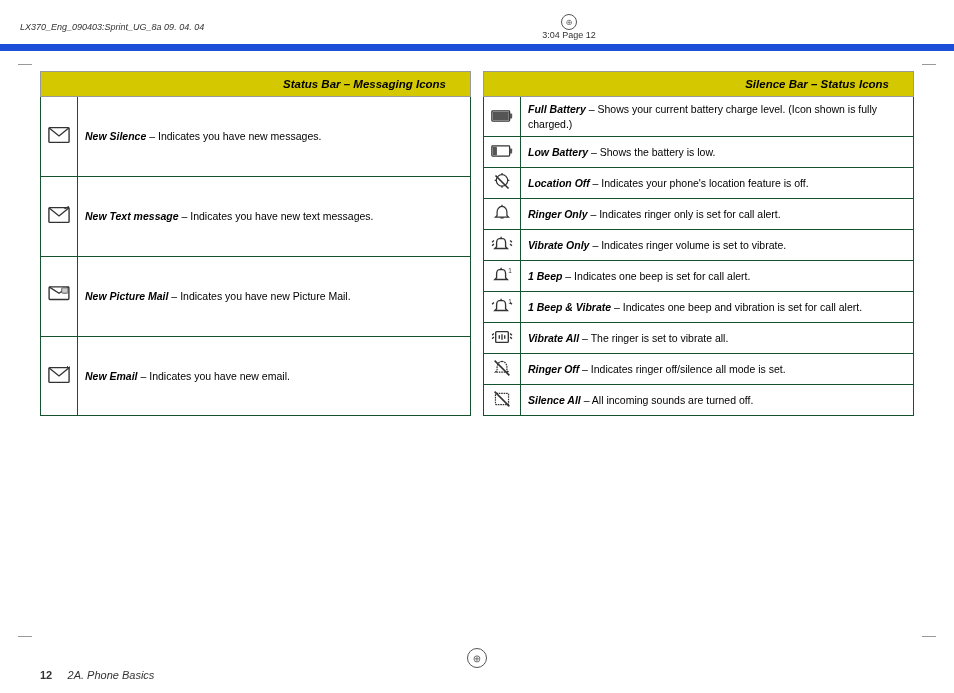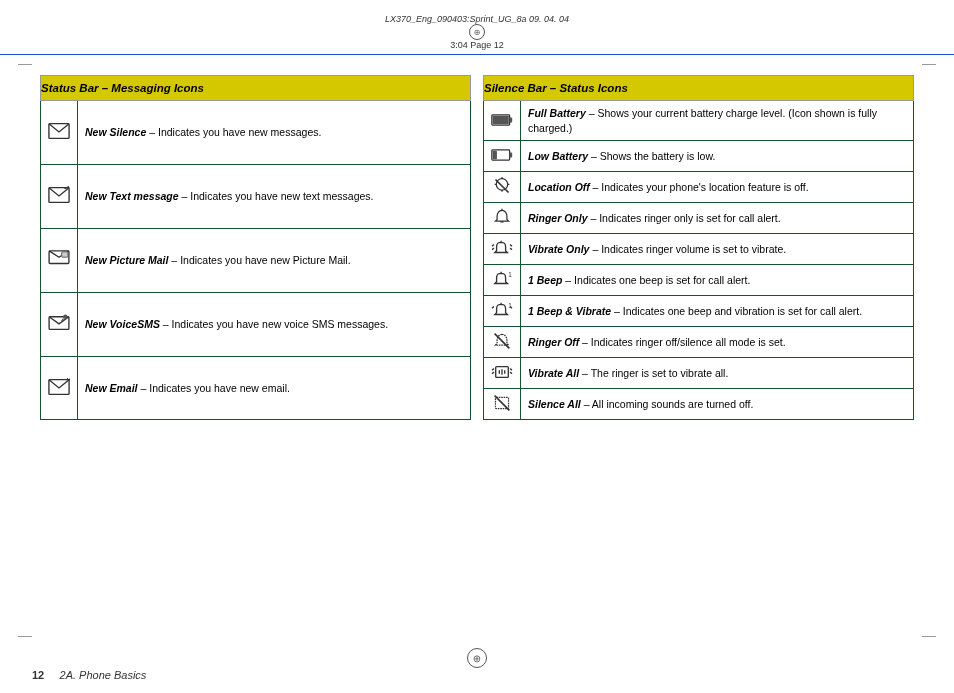--- a/index.html
+++ b/index.html
@@ -22,23 +22,22 @@
     }
 
     
     .top-header {
       font-size: 9px;
       color: #333;
       padding: 4px 20px;
       display: flex;
       justify-content: space-between;
       align-items: center;
-      border-bottom: 1px solid #1d4ed8;
+      border-bottom: 7px solid #1d4ed8;
       margin-bottom: 20px;
-      flex-direction: column;
     }
 
     .top-header-left { font-style: italic; }
     .top-header-center { 
       display: flex; 
       flex-direction: column; 
       align-items: center;
     }
     .compass-icon {
       width: 16px; height: 16px;
@@ -64,22 +63,22 @@
       border-collapse: collapse;
       border: 1px solid #999;
       flex: 1;
     }
 
     .icon-table th {
       background: #d4c800;
       color: #000;
       font-style: italic;
       font-weight: bold;
-      text-align: left;
-      padding: 6px 0;
+      text-align: right;
+      padding: 6px 24px;
       border: 1px solid #999;
       font-size: 11.5px;
     }
 
     .icon-table td {
       border: 1px solid #14532d;
       padding: 5px 7px;
       vertical-align: middle;
     }
 
@@ -120,21 +119,21 @@
       position: absolute;
       bottom: 25px;
       left: 50%;
       transform: translateX(-50%);
     }
 
     
     .footer {
       position: absolute;
       bottom: 12px;
-      left: 32px;
+      left: 40px;
       font-size: 11px;
       color: #333;
     }
 
     .footer-page { font-weight: bold; }
     .footer-section { font-style: italic; }
 
     
     .icon-svg {
       width: 22px;
@@ -184,29 +183,20 @@
               </svg></td>
             <td class="desc-cell"><i><b>New Text message</b> –</i> Indicates you have new text messages.</td>
           </tr>
           <tr>
             <td class="icon-cell"><svg class="icon-svg" viewBox="0 0 24 20" fill="none" stroke="#333" stroke-width="1.5">
                 <rect x="1" y="1" width="22" height="14" rx="1"></rect>
                 <polyline points="1,1 12,8 23,1"></polyline>
                 <rect x="15" y="2" width="7" height="6" rx="1" fill="#ccc" stroke="#555" stroke-width="1"></rect>
               </svg></td>
             <td class="desc-cell"><i><b>New Picture Mail</b> –</i> Indicates you have new Picture Mail.</td>
-          </tr>
-          <tr>
-            <td class="icon-cell"><svg class="icon-svg" viewBox="0 0 24 20" fill="none" stroke="#333" stroke-width="1.5">
-                <rect x="1" y="3" width="22" height="14" rx="1"></rect>
-                <polyline points="1,3 12,11 23,3"></polyline>
-                <circle cx="19" cy="3" r="2.5" fill="#555" stroke="none"></circle>
-                <line x1="17" y1="5" x2="15" y2="8" stroke="#555" stroke-width="1.5"></line>
-              </svg></td>
-            <td class="desc-cell"><i><b>New VoiceSMS</b> –</i> Indicates you have new voice SMS messages.</td>
           </tr>
           <tr>
             <td class="icon-cell"><svg class="icon-svg" viewBox="0 0 24 18" fill="none" stroke="#333" stroke-width="1.5">
                 <rect x="1" y="1" width="22" height="16" rx="1"></rect>
                 <polyline points="1,1 12,10 23,1"></polyline>
                 <line x1="22" y1="2" x2="24" y2="0" stroke="#333" stroke-width="1.5"></line>
                 <line x1="20" y1="1" x2="22" y2="-1" stroke="#333" stroke-width="1"></line>
               </svg></td>
             <td class="desc-cell"><i><b>New Email</b> –</i> Indicates you have new email.</td>
           </tr>
@@ -278,41 +268,41 @@
             <td class="icon-cell"><svg class="icon-svg" viewBox="0 0 24 20" fill="none" stroke="#333" stroke-width="1.5">
                 <path d="M9 4 C7 4 6 7 6 9 L6 13 L4 15 L18 15 L16 13 L16 9 C16 7 15 4 13 4 Z"></path>
                 <line x1="11" y1="2" x2="11" y2="4"></line>
                 <line x1="3" y1="6" x2="1" y2="8"></line>
                 <line x1="21" y1="6" x2="23" y2="8"></line>
                 <text x="19" y="8" font-size="7" fill="#333" stroke="none">1</text>
               </svg></td>
             <td class="desc-cell"><i><b>1 Beep &amp; Vibrate</b> –</i> Indicates one beep and vibration is set for call alert.</td>
           </tr>
           <tr>
-            <td class="icon-cell"><svg class="icon-svg" viewBox="0 0 22 22" fill="none" stroke="#333" stroke-width="1.5">
-                <path d="M11 3 C7 3 5 7 5 10 L5 14 L3 16 L19 16 L17 14 L17 10 C17 7 15 3 11 3Z" stroke-dasharray="2,1"></path>
-                <line x1="2" y1="2" x2="20" y2="20" stroke="#333" stroke-width="2"></line>
-              </svg></td>
-            <td class="desc-cell"><i><b>Ringer Off</b> –</i> Indicates ringer off/silence all mode is set.</td>
-          </tr>
-          <tr>
             <td class="icon-cell"><svg class="icon-svg" viewBox="0 0 24 20" fill="none" stroke="#333" stroke-width="1.5">
                 <rect x="5" y="4" width="14" height="12" rx="1"></rect>
                 <line x1="3" y1="6" x2="1" y2="8"></line>
                 <line x1="21" y1="6" x2="23" y2="8"></line>
                 <line x1="3" y1="10" x2="1" y2="12"></line>
                 <line x1="21" y1="10" x2="23" y2="12"></line>
                 <line x1="9" y1="8" x2="9" y2="12"></line>
                 <line x1="12" y1="7" x2="12" y2="13"></line>
                 <line x1="15" y1="8" x2="15" y2="12"></line>
               </svg></td>
             <td class="desc-cell"><i><b>Vibrate All</b> –</i> The ringer is set to vibrate all.</td>
           </tr>
           <tr>
             <td class="icon-cell"><svg class="icon-svg" viewBox="0 0 22 22" fill="none" stroke="#333" stroke-width="1.5">
+                <path d="M11 3 C7 3 5 7 5 10 L5 14 L3 16 L19 16 L17 14 L17 10 C17 7 15 3 11 3Z" stroke-dasharray="2,1"></path>
+                <line x1="2" y1="2" x2="20" y2="20" stroke="#333" stroke-width="2"></line>
+              </svg></td>
+            <td class="desc-cell"><i><b>Ringer Off</b> –</i> Indicates ringer off/silence all mode is set.</td>
+          </tr>
+          <tr>
+            <td class="icon-cell"><svg class="icon-svg" viewBox="0 0 22 22" fill="none" stroke="#333" stroke-width="1.5">
                 <rect x="3" y="4" width="16" height="14" rx="1" stroke-dasharray="2,1"></rect>
                 <line x1="2" y1="2" x2="20" y2="20" stroke="#333" stroke-width="2"></line>
               </svg></td>
             <td class="desc-cell"><i><b>Silence All</b> –</i> All incoming sounds are turned off.</td>
           </tr>
         </tbody>
     </table>
 
   </div>
 

